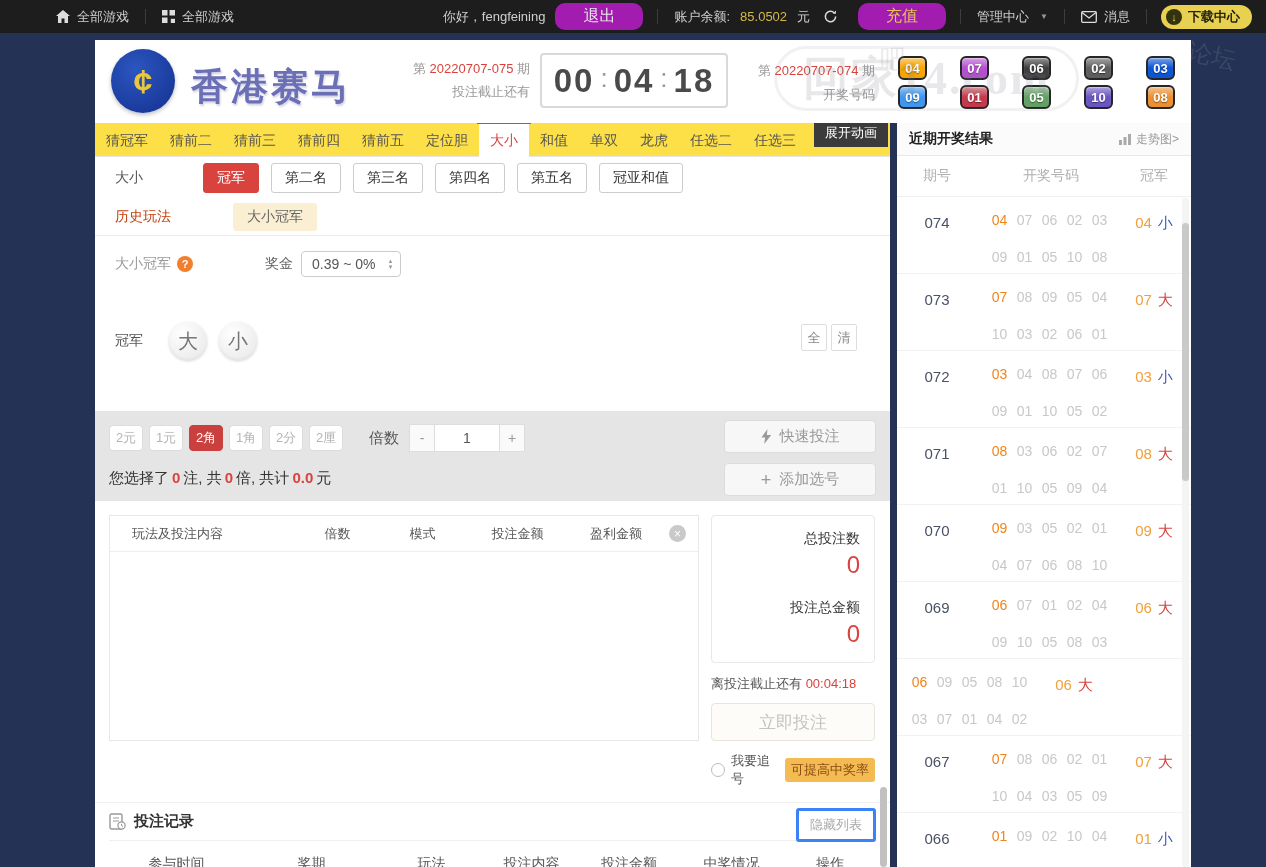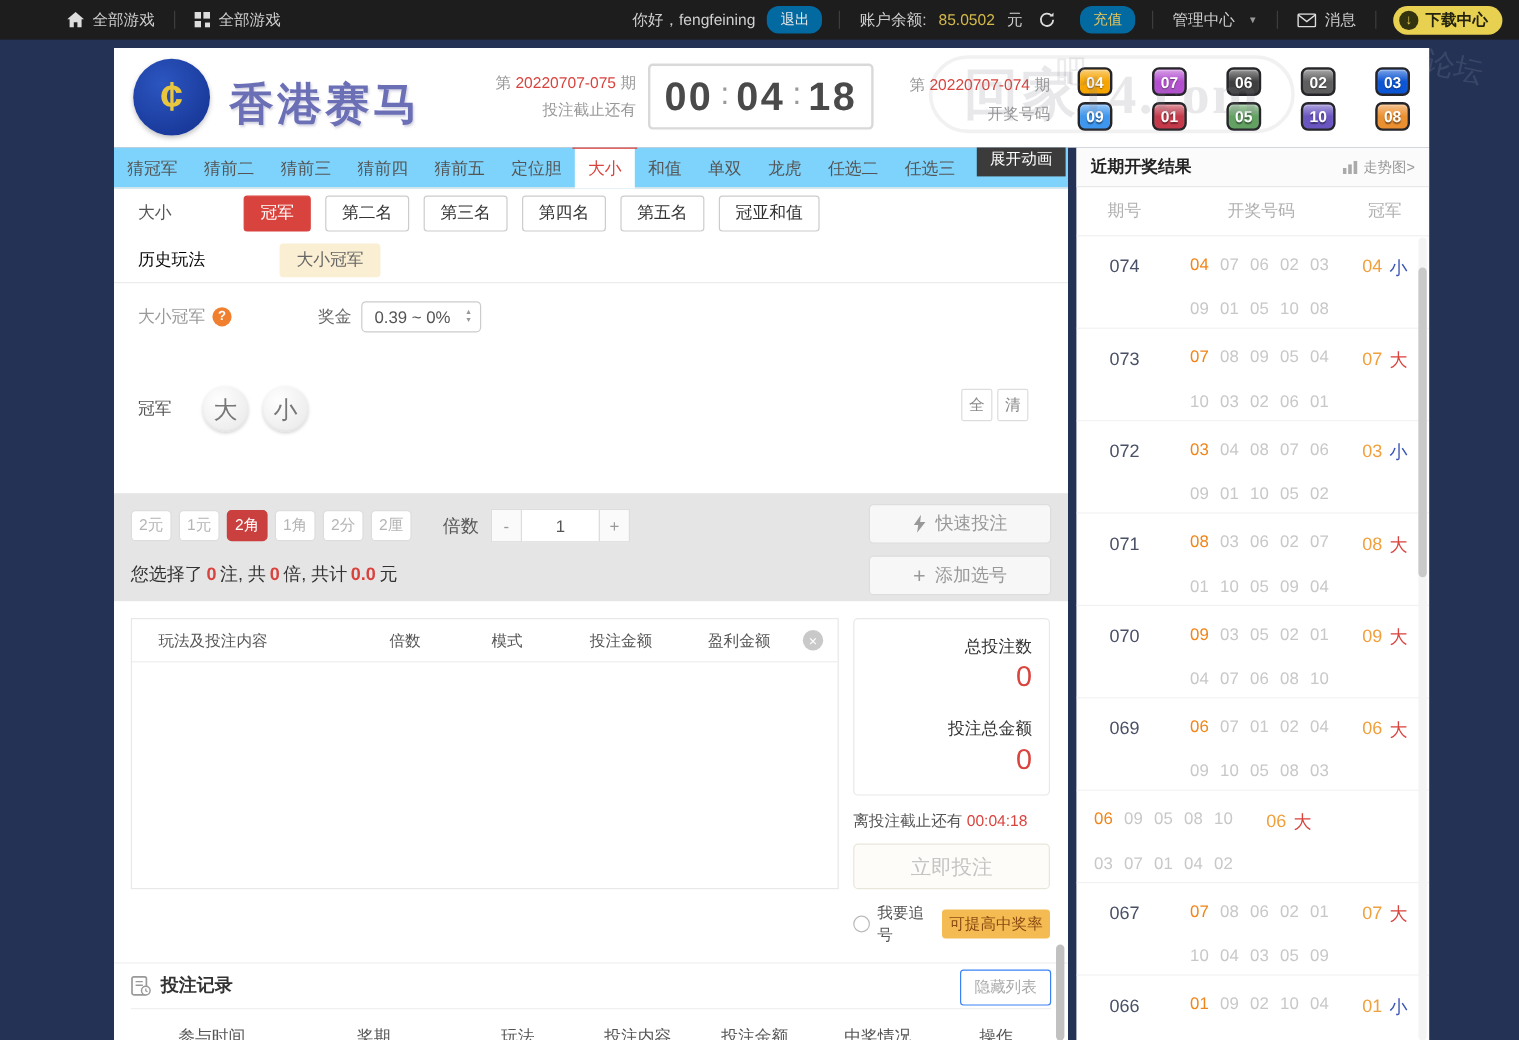--- a/index.html
+++ b/index.html
@@ -4,21 +4,21 @@
 <style>
   * { margin:0; padding:0; box-sizing:border-box; }
   html,body { width:1266px; height:867px; overflow:hidden; }
   body { font-family:"Liberation Sans","DejaVu Sans",sans-serif; background:#243255; position:relative; }
 
   
   .topbar { height:33px; background:#1d1d1d; display:flex; align-items:center; color:#cfcfcf; font-size:13px; padding:0 14px; position:relative; z-index:30; }
   .tb-item { display:flex; align-items:center; gap:7px; padding:0 16px; white-space:nowrap; cursor:pointer; }
   .tb-sep { width:1px; height:15px; background:#3d3d3d; }
   .spacer { flex:1; }
-  .pill { background:#0369a1; border-radius:10px; padding:3px 11px; color:#e8e8e8; font-size:12px; cursor:pointer; }
+  .pill { background:#a21caf; border-radius:10px; padding:3px 28px; color:#e8e8e8; font-size:16px; cursor:pointer; }
   .pill.recharge { color:#e5c55a; }
   .balance-num { color:#d3b94b; margin:0 3px; }
   .refresh { color:#ddd; font-size:15px; cursor:pointer; margin-left:6px; }
   .caret { font-size:8px; color:#999; margin-left:4px; }
   .download { background:#e8d050; color:#232310; border-radius:12px; padding:3px 12px 3px 5px; display:flex; gap:6px; align-items:center; font-weight:bold; cursor:pointer; }
   .dl-circle { width:16px; height:16px; border-radius:50%; background:#33330f; color:#e8d050; display:flex; align-items:center; justify-content:center; font-size:11px; }
   .icon-svg { display:inline-flex; }
 
   
   .container { position:absolute; left:95px; top:40px; width:1096px; height:827px; }
@@ -39,35 +39,35 @@
   .balls { position:absolute; left:803px; top:16px; display:grid; grid-template-columns:repeat(5,29px); column-gap:33px; row-gap:5px; }
   .ball { width:29px; height:24px; border-radius:6px; border:2px solid #26262a; color:#fff; font-weight:bold; font-size:13px; display:flex; align-items:center; justify-content:center; text-shadow:0 1px 1px rgba(0,0,0,.45); box-shadow:inset 0 1px 1px rgba(255,255,255,.4); }
 
   
   .wm-wrap { position:absolute; left:774px; top:48px; z-index:25; pointer-events:none;font-family:Liberation Serif, serif; }
   .wm-main { font-size:46px; font-weight:bold; letter-spacing:2px; color:rgba(130,130,140,.18); border:3px solid rgba(140,140,150,.12); border-radius:44px; padding:4px 26px; }
   .wm-s1 { position:absolute; left:880px; top:42px; font-size:26px; color:rgba(130,130,140,.16); z-index:25; pointer-events:none; }
   .wm-s2 { position:absolute; left:1188px; top:40px; font-size:24px; color:rgba(200,200,210,.14); transform:rotate(12deg); z-index:25; pointer-events:none; }
 
   
-  .tabbar { height:34px; background:#7dd3fc; border-bottom:1px solid #e6e6e6; display:flex; align-items:center; position:relative; }
+  .tabbar { height:34px; background:#fde047; border-bottom:1px solid #e6e6e6; display:flex; align-items:center; position:relative; }
   .tab { padding:0 11px; font-size:14px; color:#555; height:34px; line-height:34px; cursor:pointer; position:relative; }
   .tab.active { background:#fff; color:#d9433e; }
   .tab.active::before { content:''; position:absolute; top:-4px; left:-2px; right:-2px; height:5px; background:#d9433e; }
   .expand-btn { position:absolute; top:-4px; right:2px; background:#3b3b3b; color:#fff; font-size:13px; padding:5px 11px; cursor:pointer; z-index:6; }
 
   
   .subnav { height:41px; display:flex; align-items:center; padding-left:20px; gap:12px; }
   .subnav-label { font-size:14px; color:#555; margin-right:48px; }
   .pos-btn { border:1px solid #ccc; background:#fff; color:#333; font-size:14px; padding:5px 13px; border-radius:3px; cursor:pointer; }
   .pos-btn.active { background:#d9433e; border-color:#d9433e; color:#fff; }
 
   
   .history-row { height:38px; border-bottom:1px solid #ececec; display:flex; align-items:center; padding-left:20px; }
-  .history-label { color:#000000; font-size:14px;text-align:center; }
+  .history-label { color:#c2410c; font-size:14px;text-align:center; }
   .history-tag { margin-left:62px; background:#faeed3; color:#666; font-size:14px; padding:5px 14px; border-radius:3px; cursor:pointer; }
 
   
   .prize-row { height:56px; display:flex; align-items:center; padding-left:20px; }
   .prize-name { color:#999; font-size:14px; }
   .help-icon { width:16px; height:16px; border-radius:50%; background:#f08030; color:#fff; font-size:11px; font-weight:bold; display:inline-flex; align-items:center; justify-content:center; margin-left:6px; cursor:pointer; }
   .bonus-label { margin-left:72px; color:#666; font-size:14px; }
   .bonus-select { margin-left:8px; border:1px solid #ccc; border-radius:4px; height:26px; display:flex; align-items:center; padding:0 7px 0 10px; color:#555; font-size:14px; gap:12px; cursor:pointer; background:#fff; }
   .spin { display:flex; flex-direction:column; font-size:6px; color:#999; line-height:6px; }
 
@@ -111,21 +111,21 @@
   .op-deadline .time { color:#d9433e; }
   .submit-btn { margin-top:10px; width:100%; height:38px; background:#fdfcf8; border:1px solid #e8e5da; border-radius:4px; color:#c4c4c4; font-size:17px; cursor:pointer; font-family:inherit; }
   .chase-row { margin-top:11px; display:flex; align-items:center; gap:6px; font-size:13px; color:#555; }
   .radio { width:14px; height:14px; border-radius:50%; border:1px solid #bbb; background:#fff; cursor:pointer; flex:none; }
   .chase-tag { background:#f3bb52; color:#8a4a12; padding:3px 6px; border-radius:3px; font-size:13px; white-space:nowrap;text-align:right; }
 
   
   .records { padding:0 14px; border-top:1px solid #f0f0f0; }
   .rec-title-row { height:37px; display:flex; align-items:center; position:relative; }
   .rec-title { font-weight:bold; font-size:15px; color:#333; margin-left:8px; }
-  .hide-btn { position:absolute; right:0; top:5px; border:1px solid #3b82f6; background:#fff; color:#aaa; font-size:13px; padding:5px 11px; border-radius:3px; cursor:pointer; }
+  .hide-btn { position:absolute; right:0; top:5px; border:3px solid #3b82f6; background:#fff; color:#aaa; font-size:13px; padding:5px 11px; border-radius:3px; cursor:pointer; }
   .rec-header { display:flex; height:48px; align-items:center; border-top:1px solid #f0f0f0; border-bottom:1px solid #f0f0f0; color:#555; font-size:14px; }
   .rec-row { display:flex; height:49px; align-items:center; color:#777; font-size:13px; border-bottom:1px solid #f5f5f5; }
   .rec-col { text-align:center; }
   .rec-col.c0 { width:135px; } .rec-col.c1 { width:135px; } .rec-col.c2 { width:105px; }
   .rec-col.c3 { width:95px; } .rec-col.c4 { width:100px; } .rec-col.c5 { width:105px; }
   .rec-col.c6 { flex:1; }
   .vthumb { position:absolute; right:3px; bottom:0; width:7px; height:80px; background:#c1c1c1; border-radius:4px; }
 
   
   .sb-header { height:33px; background:#fbfbfb; border-bottom:1px solid #e8e8e8; display:flex; align-items:center; padding:0 12px;text-align:center; }

